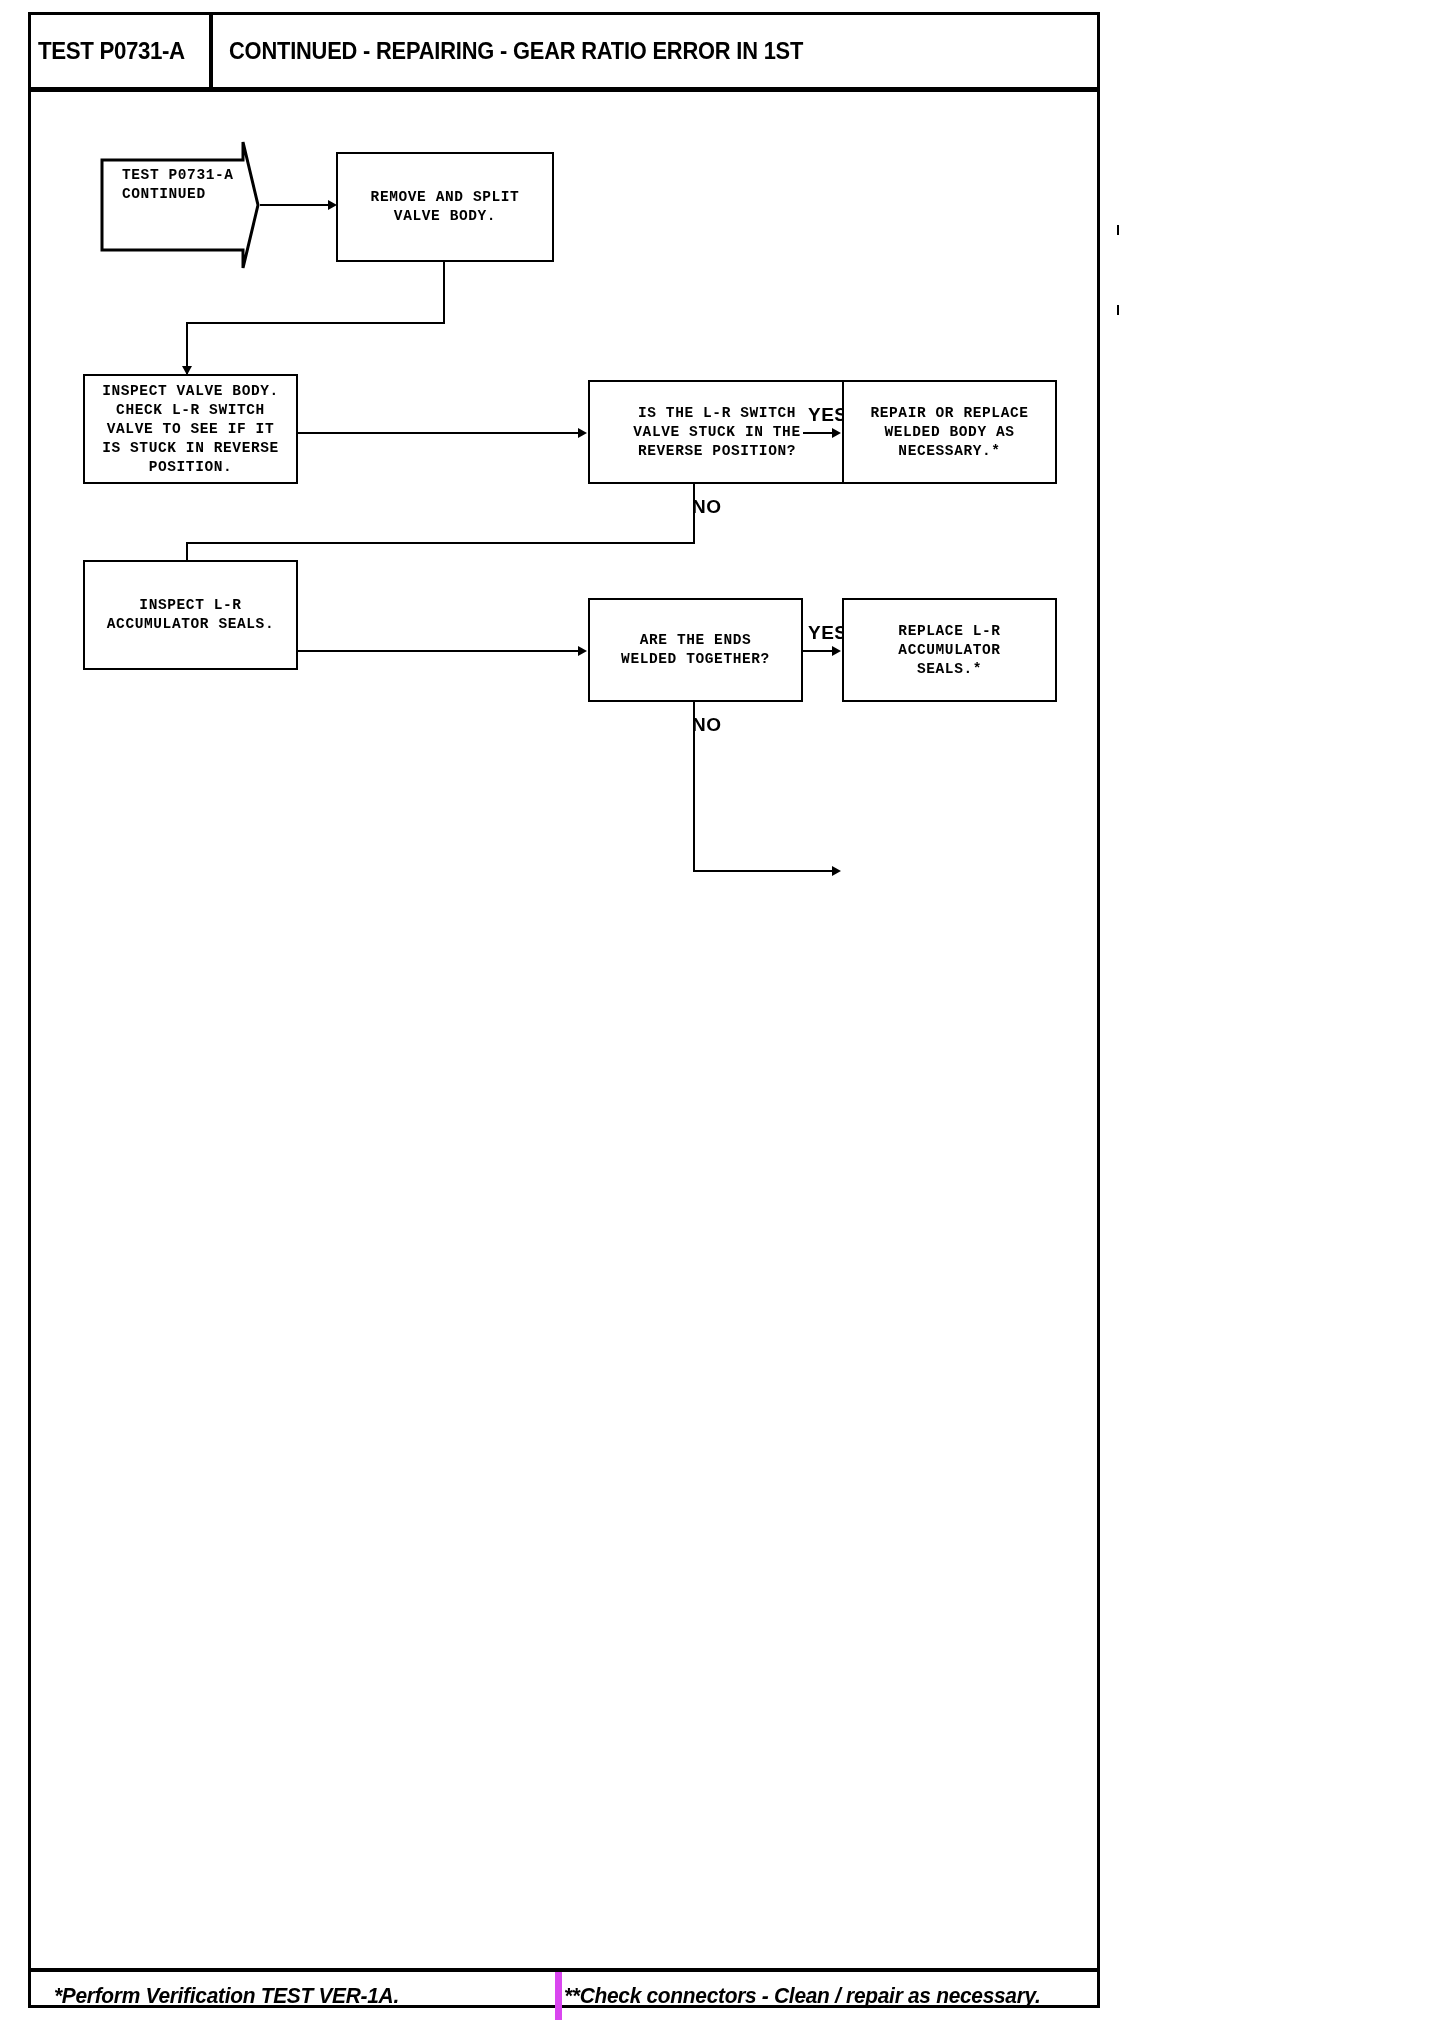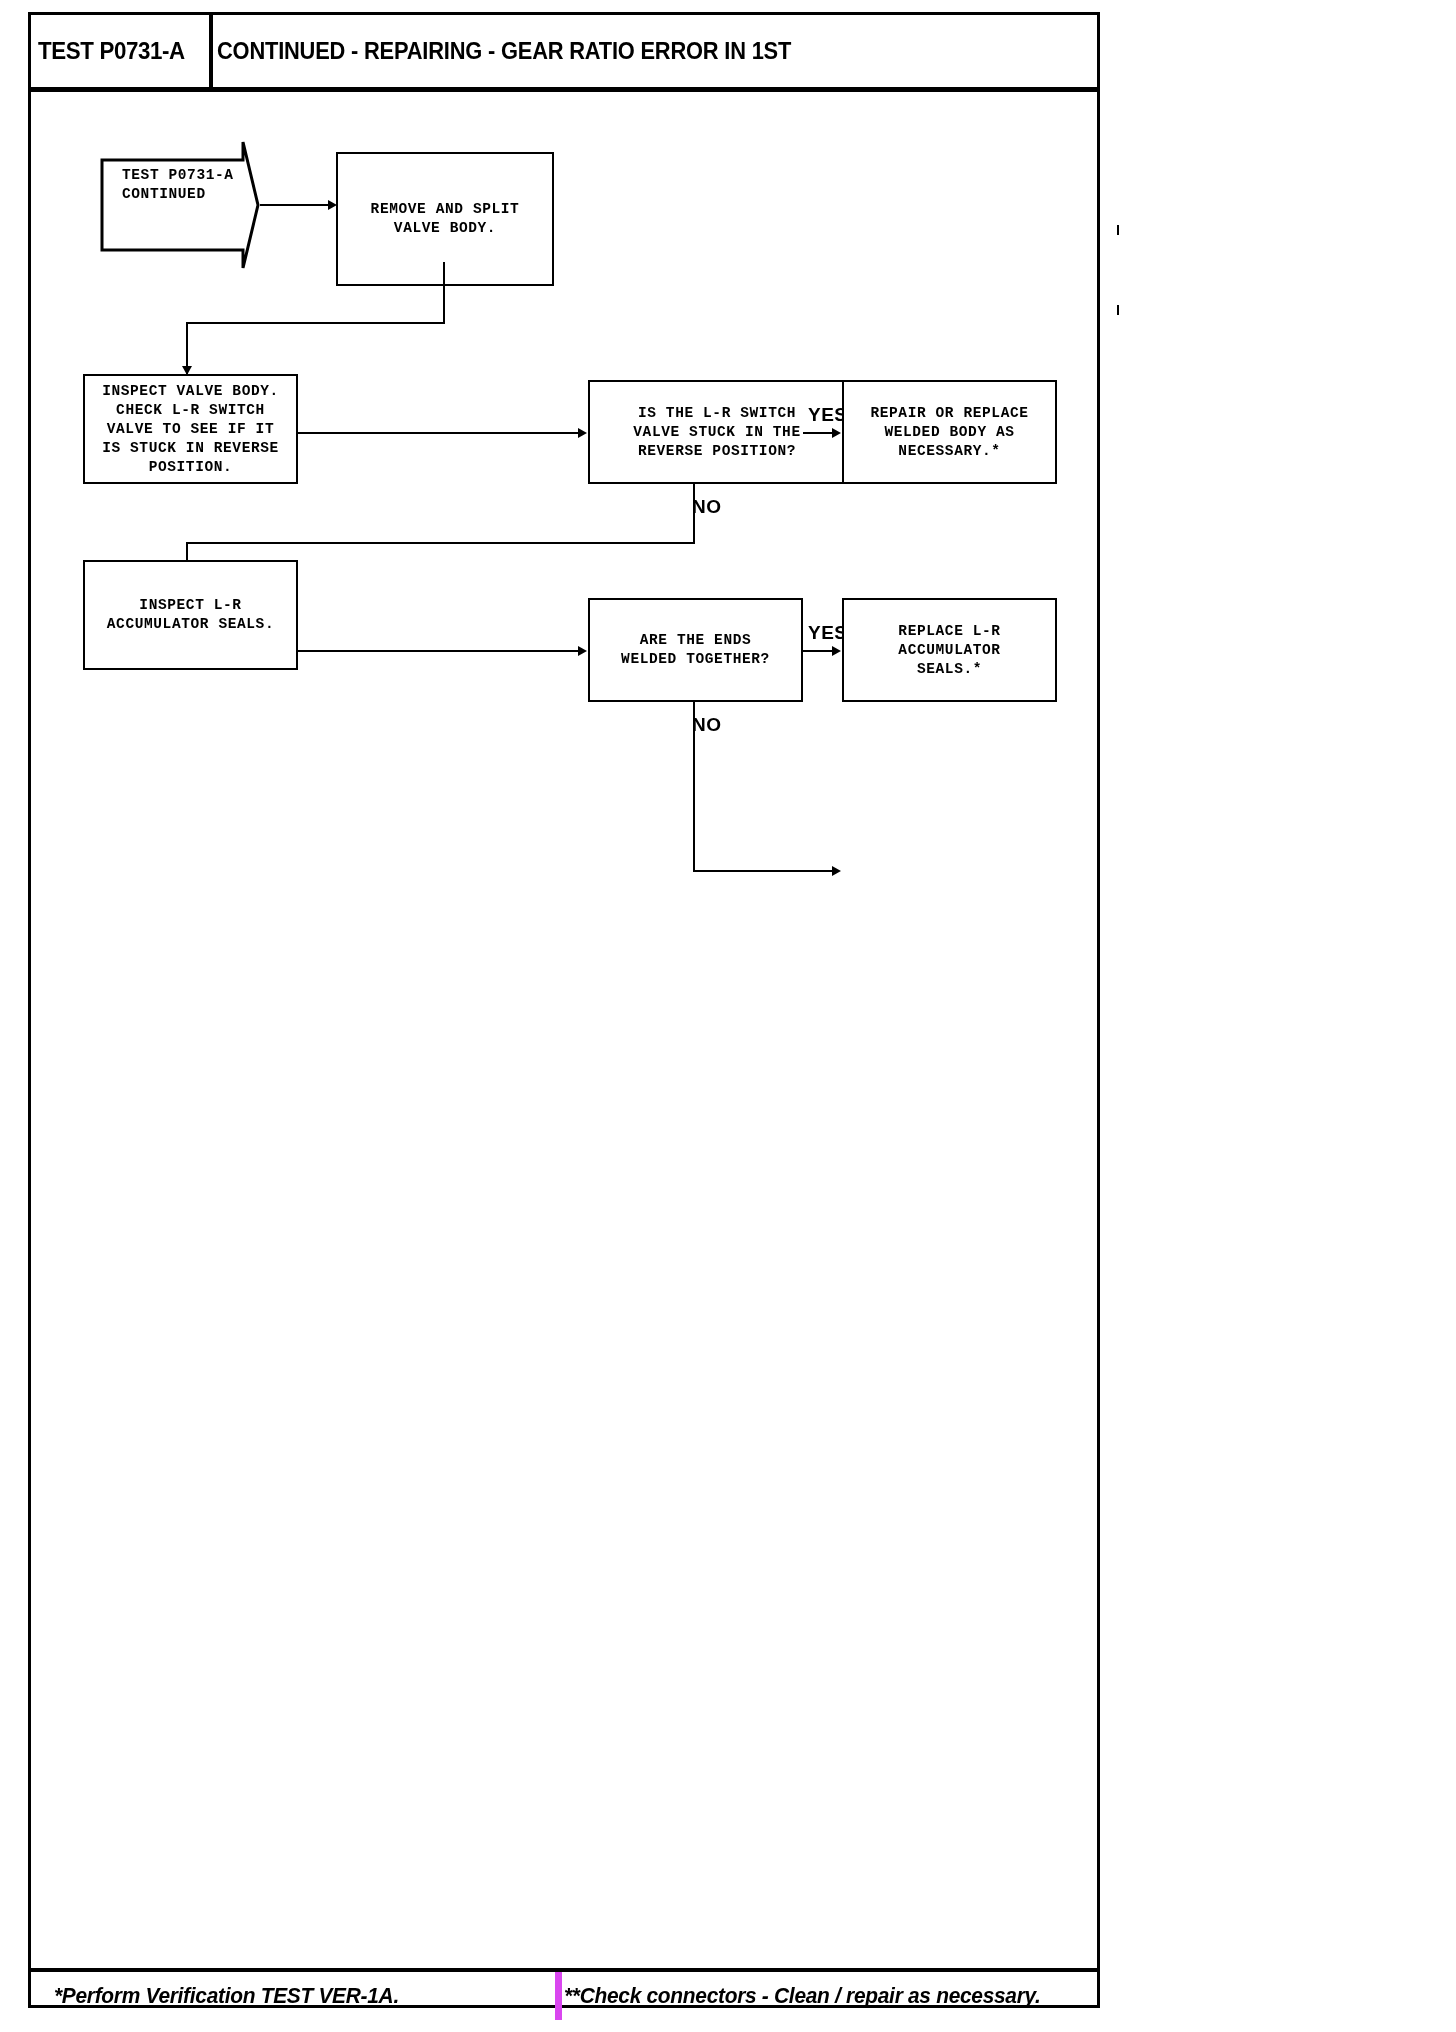--- a/index.html
+++ b/index.html
@@ -60,21 +60,21 @@
     white-space: nowrap;
   }
   #header-title-cell {
     position: absolute;
     left: 185px;
     top: 0px;
     right: 0px;
     height: 78px;
     display: flex;
     align-items: center;
-    padding-left: 4px;
+    padding-left: 16px;
     box-sizing: border-box;
   }
   #header-title {
     font-family: "Liberation Sans", sans-serif;
     font-weight: bold;
     font-size: 23px;
     letter-spacing: -0.2px;
     transform: scaleX(0.95);
     transform-origin: left center;
     white-space: nowrap;
@@ -226,21 +226,21 @@
     <svg width="160" height="130" viewBox="0 0 160 130" xmlns="http://www.w3.org/2000/svg">
       <polygon points="2,20 143,20 143,2 158,65 143,128 143,110 2,110" fill="#ffffff" stroke="#000000" stroke-width="3" stroke-linejoin="miter"></polygon>
     </svg>
   </div>
   <div id="continued-label">TEST P0731-A
 CONTINUED</div>
 
   <div class="hline" style="left:260px; top:204px; width:72px;"></div>
   <div class="arrow-right" style="left:328px; top:200px;"></div>
 
-  <div class="flow-box" style="left:336px; top:152px; width:218px; height:134px;align-items:center;">
+  <div class="flow-box" style="left:336px; top:152px; width:218px; height:110px;align-items:center;">
     <span class="box-text">REMOVE AND SPLIT
 VALVE BODY.</span>
   </div>
 
   <div class="vline" style="left:443px; top:262px; height:62px;"></div>
   <div class="hline" style="left:186px; top:322px; width:259px;"></div>
   <div class="vline" style="left:186px; top:322px; height:52px;"></div>
   <div class="arrow-down" style="left:182px; top:366px;"></div>
 
   <div class="flow-box" style="left:83px; top:374px; width:215px; height:110px;">

